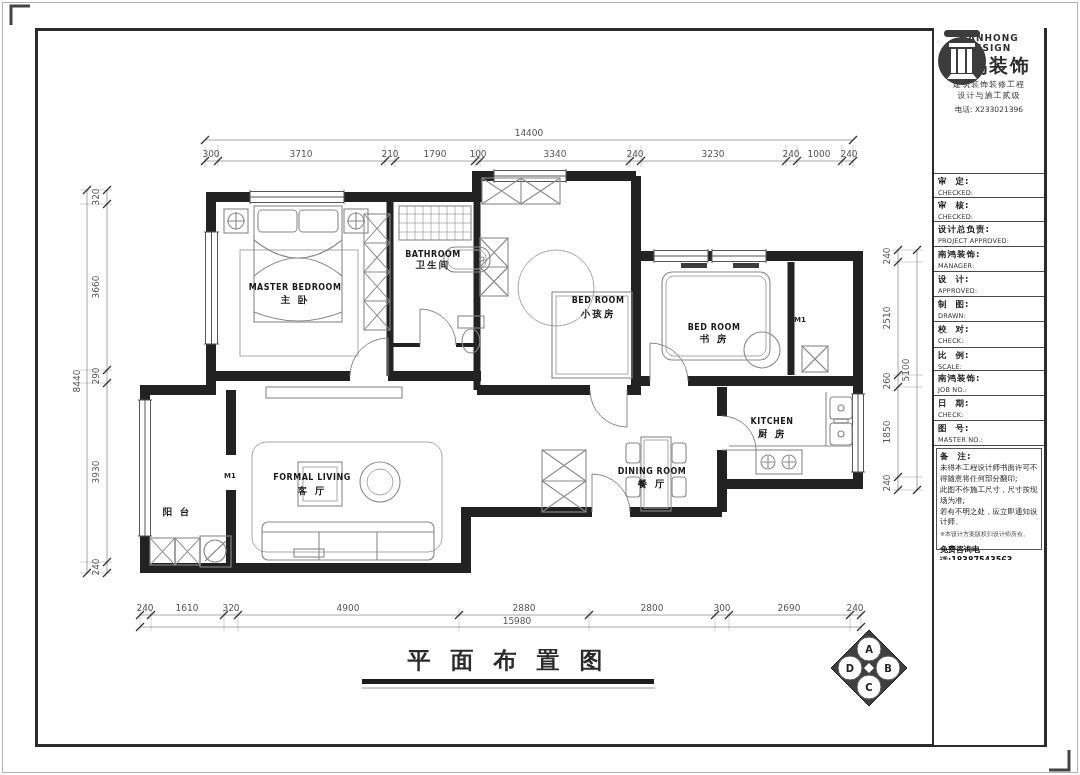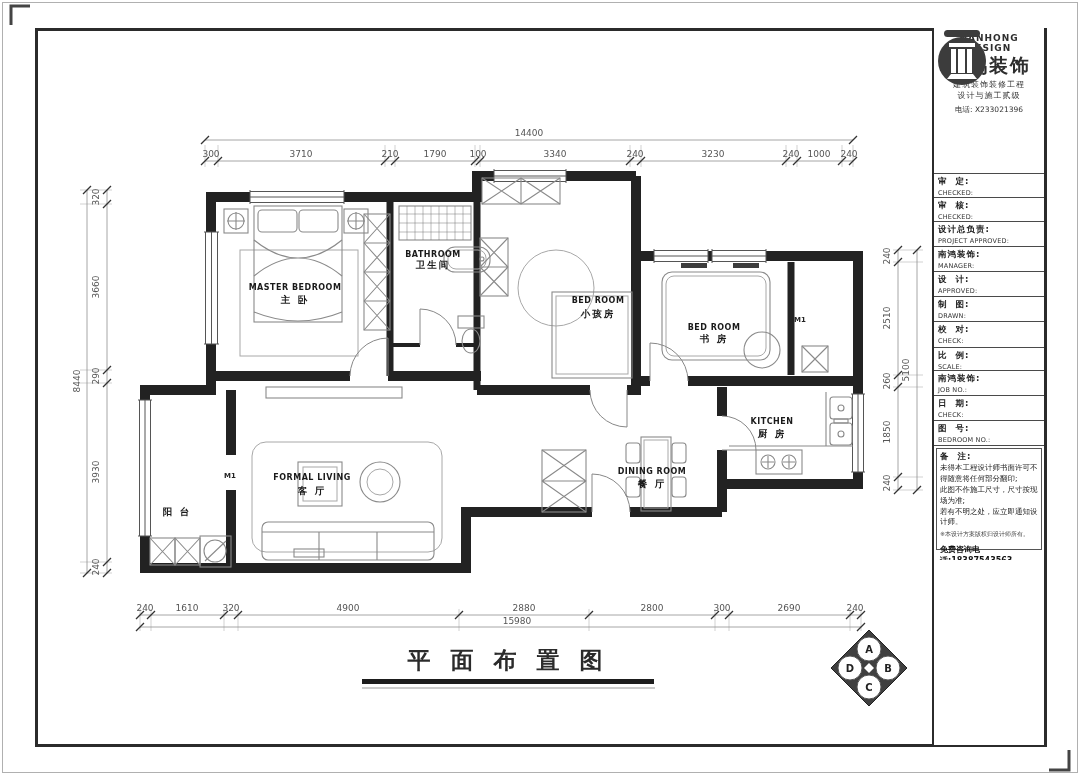--- a/index.html
+++ b/index.html
@@ -333,21 +333,21 @@
   <div class="tb-sec" style="height:25px">
     <div class="fcn">南鸿装饰:</div>
     <div class="fen">JOB NO.:</div>
   </div>
   <div class="tb-sec" style="height:25px">
     <div class="fcn">日  期:</div>
     <div class="fen">CHECK:</div>
   </div>
   <div class="tb-sec" style="height:25px">
     <div class="fcn">图  号:</div>
-    <div class="fen">BEDROOM NO.:</div>
+    <div class="fen">MASTER NO.:</div>
   </div>
   <div class="tb-sec" style="height:114px;border-bottom:none;padding:1px">
     <div class="notes-box">
       <div class="fcn">备  注:</div>
       <div class="note-line">未得本工程设计师书面许可不得随意将任何部分翻印;</div>
       <div class="note-line">此图不作施工尺寸，尺寸按现场为准;</div>
       <div class="note-line">若有不明之处，应立即通知设计师。</div>
       <div class="note-tiny">※本设计方案版权归设计师所有。</div>
       <div class="hotline">免费咨询电话:18387543563</div>
     </div>

